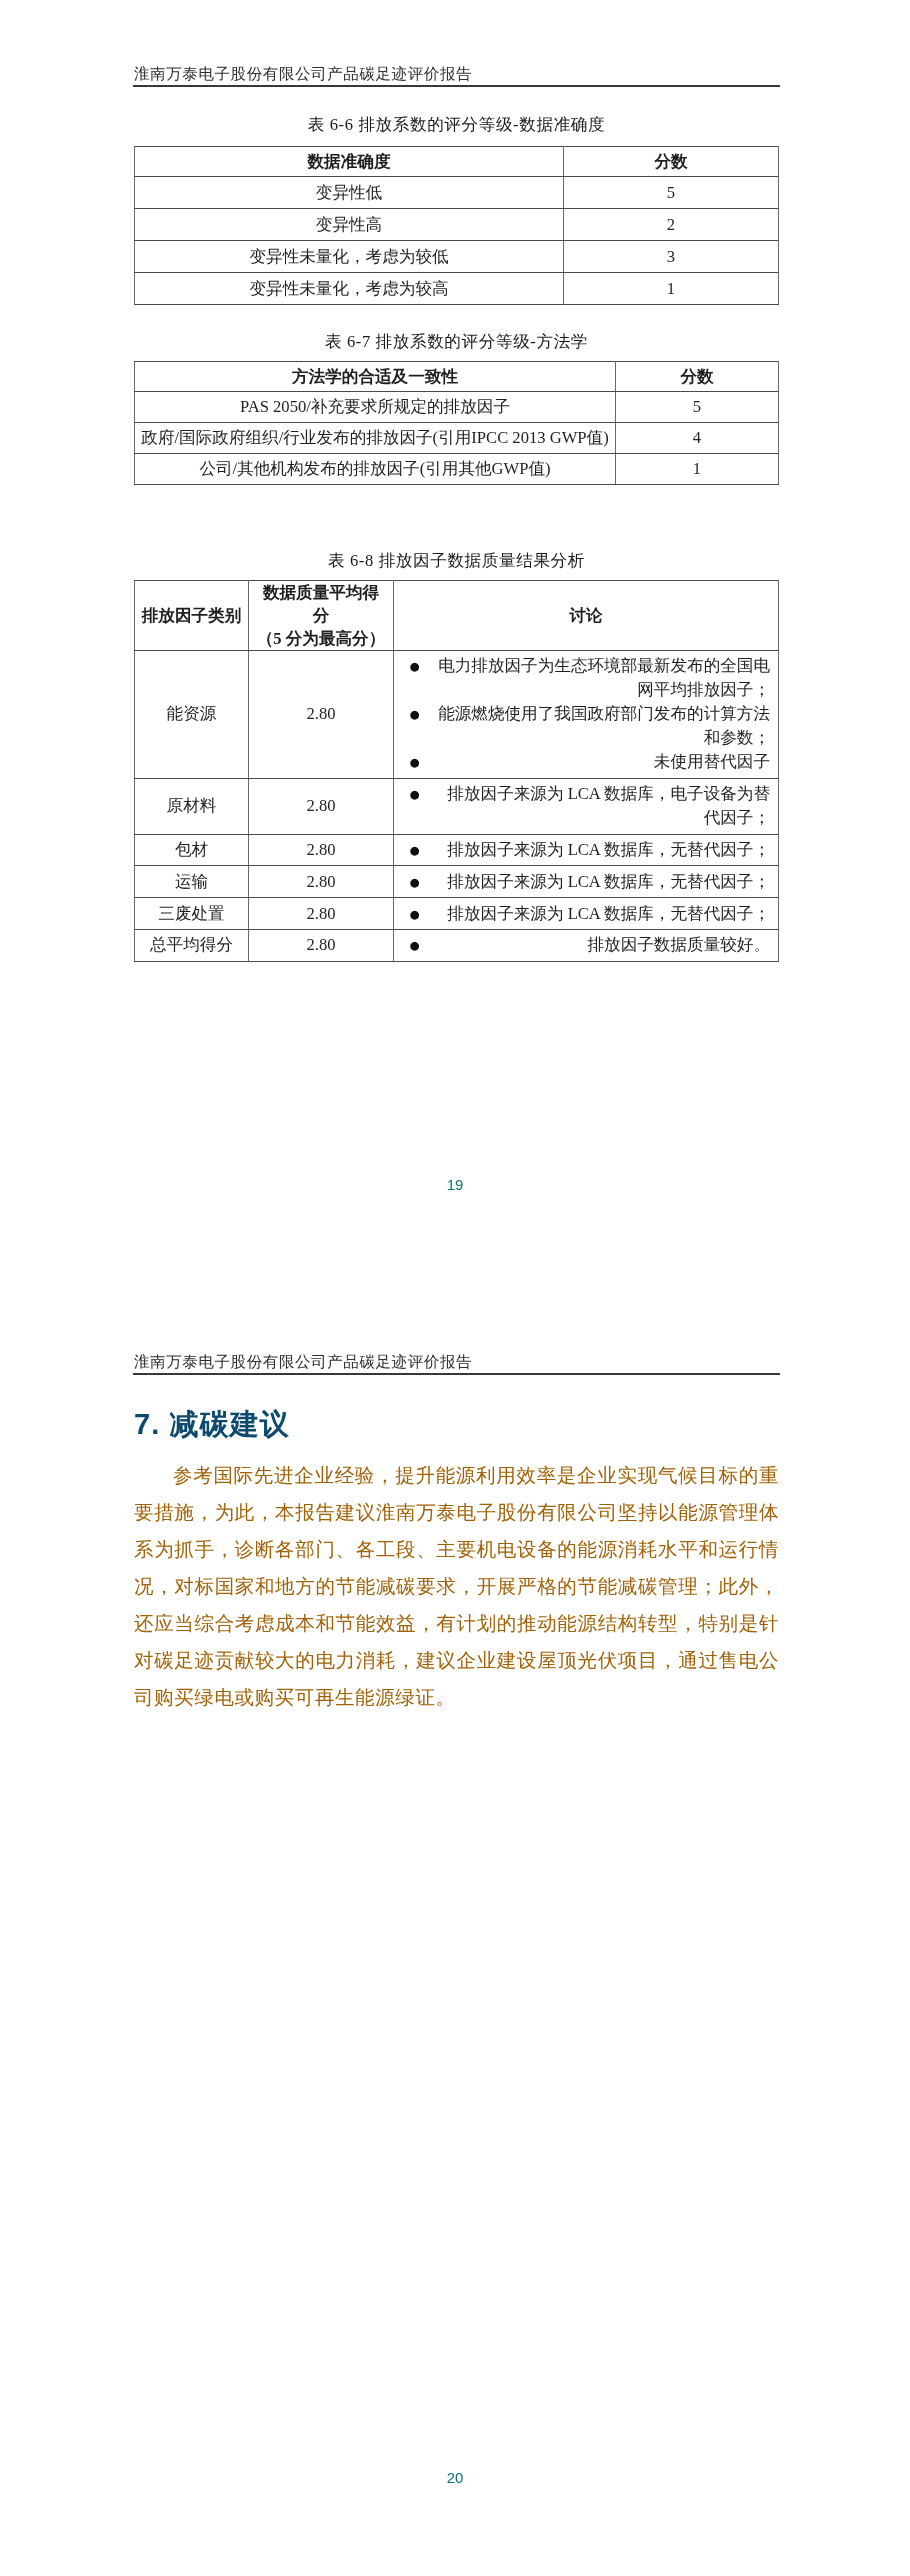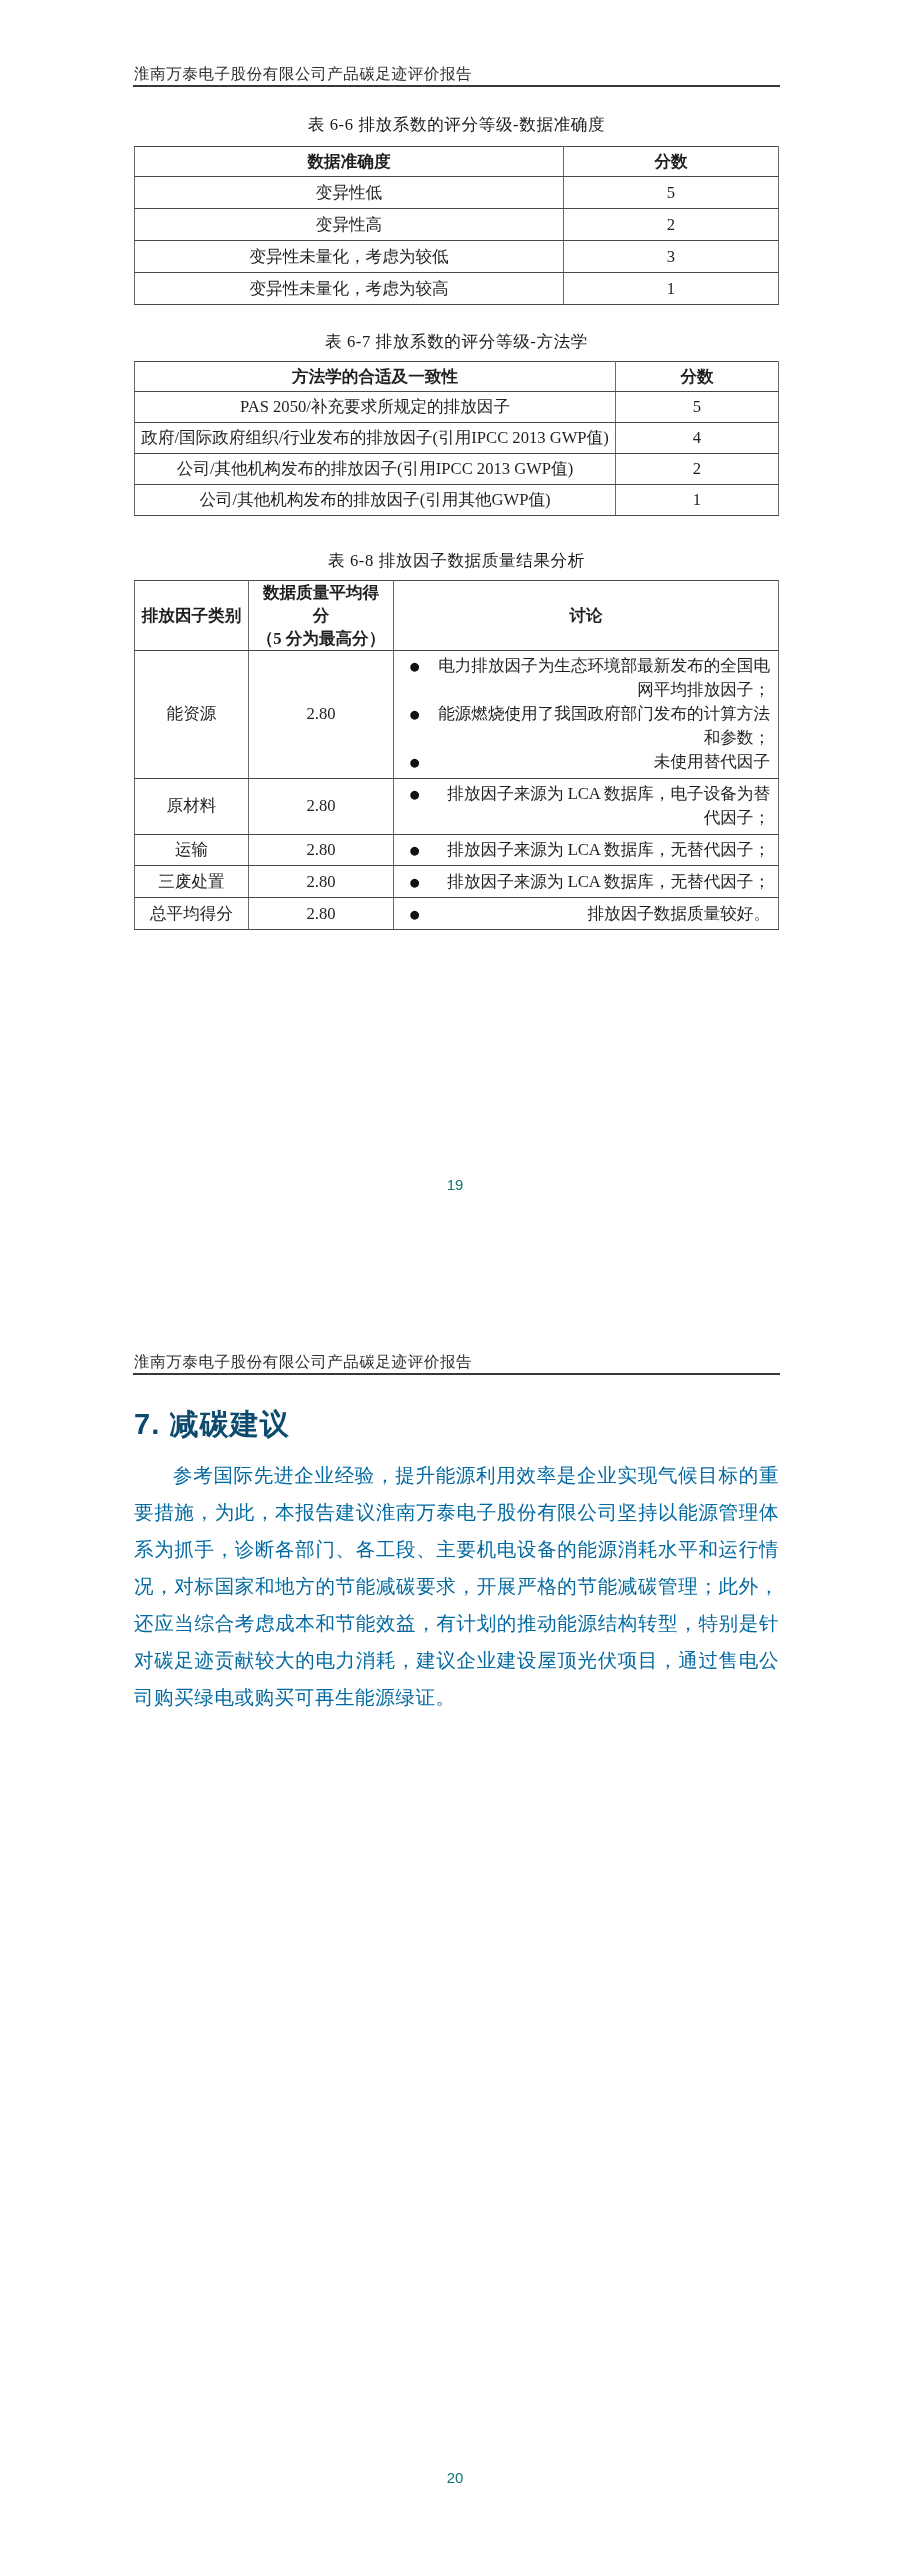--- a/index.html
+++ b/index.html
@@ -67,21 +67,21 @@
   
   .section-title{
     position:absolute;left:134px;width:645px;
     font-family:"Liberation Sans","DejaVu Sans",sans-serif;
     font-weight:bold;font-size:29px;line-height:34px;color:#0c4a6e;
     letter-spacing:1.1px;
   }
   .body-para{
     position:absolute;left:134px;width:645px;
     font-size:19.5px;line-height:37px;text-align:justify;
-    text-indent:39px;color:#0369a1;letter-spacing:0.6px;
+    text-indent:39px;color:#a16207;letter-spacing:0.6px;
   }
   
   #p1-header{top:65px;}   #p1-rule{top:85px;}
   #t66-title{top:115px;}   #t66{top:146px;}
   #t67-title{top:332px;}   #t67{top:361px;}
   #t68-title{top:551px;}   #t68{top:580px;}
   #p1-num{top:1176px;}
   #p2-header{top:1353px;}  #p2-rule{top:1373px;}
   #p2-title{top:1407px;}
   #p2-para{top:1457px;}
@@ -143,24 +143,20 @@
       <tbody>
         <tr>
           <td class="lbl">PAS 2050/补充要求所规定的排放因子</td>
           <td class="num">5</td>
         </tr>
         <tr>
           <td class="lbl">政府/国际政府组织/行业发布的排放因子(引用IPCC 2013 GWP值)</td>
           <td class="num">4</td>
         </tr>
         <tr>
-          <td class="lbl">公司/其他机构发布的排放因子(引用IPCC 2013 GWP值)</td>
-          <td class="num">2</td>
-        </tr>
-        <tr>
           <td class="lbl">公司/其他机构发布的排放因子(引用其他GWP值)</td>
           <td class="num">1</td>
         </tr>
       </tbody>
     </table>
 
     <div id="t68-title" class="tbl-title">表 6-8  排放因子数据质量结果分析</div>
     <table id="t68" class="doc t68">
       <colgroup>
           <col style="width:114px">
@@ -200,20 +196,30 @@
           <td class="cat">原材料</td>
           <td class="num">2.80</td>
           <td class="disc">
             <div class="bullet-row">
               <span class="bullet">●</span>
               <span class="btext">排放因子来源为 LCA 数据库，电子设备为替代因子；</span>
             </div>
           </td>
         </tr>
         <tr>
+          <td class="cat">包材</td>
+          <td class="num">2.80</td>
+          <td class="disc">
+            <div class="bullet-row">
+              <span class="bullet">●</span>
+              <span class="btext">排放因子来源为 LCA 数据库，无替代因子；</span>
+            </div>
+          </td>
+        </tr>
+        <tr>
           <td class="cat">运输</td>
           <td class="num">2.80</td>
           <td class="disc">
             <div class="bullet-row">
               <span class="bullet">●</span>
               <span class="btext">排放因子来源为 LCA 数据库，无替代因子；</span>
             </div>
           </td>
         </tr>
         <tr>

